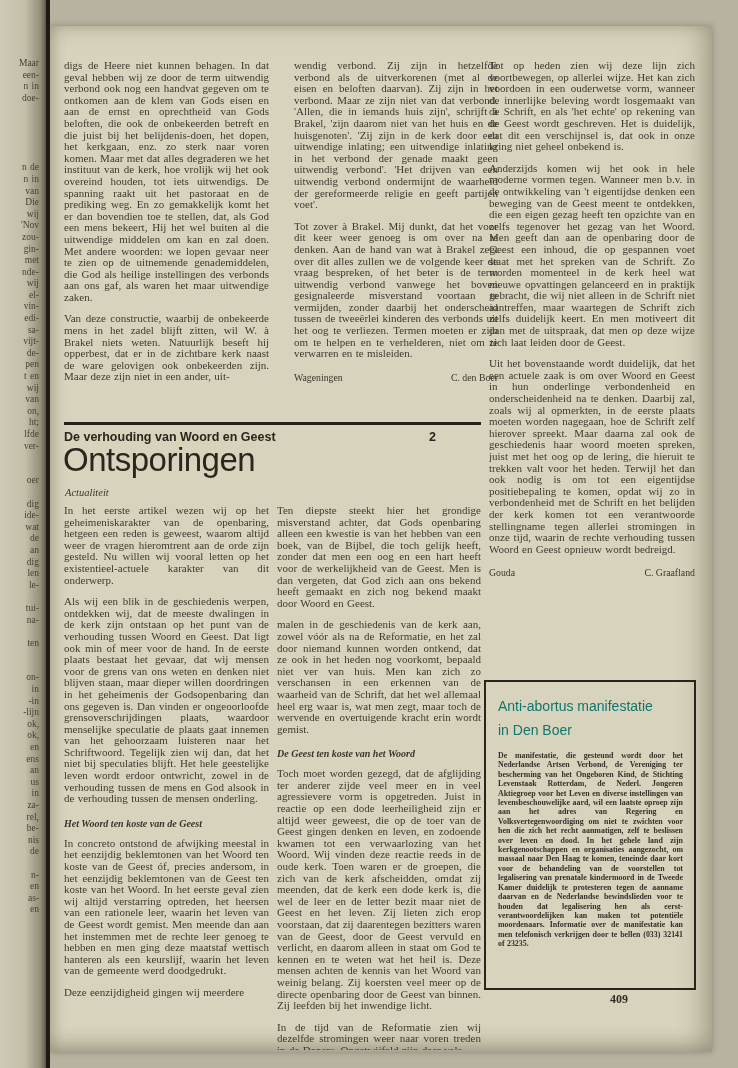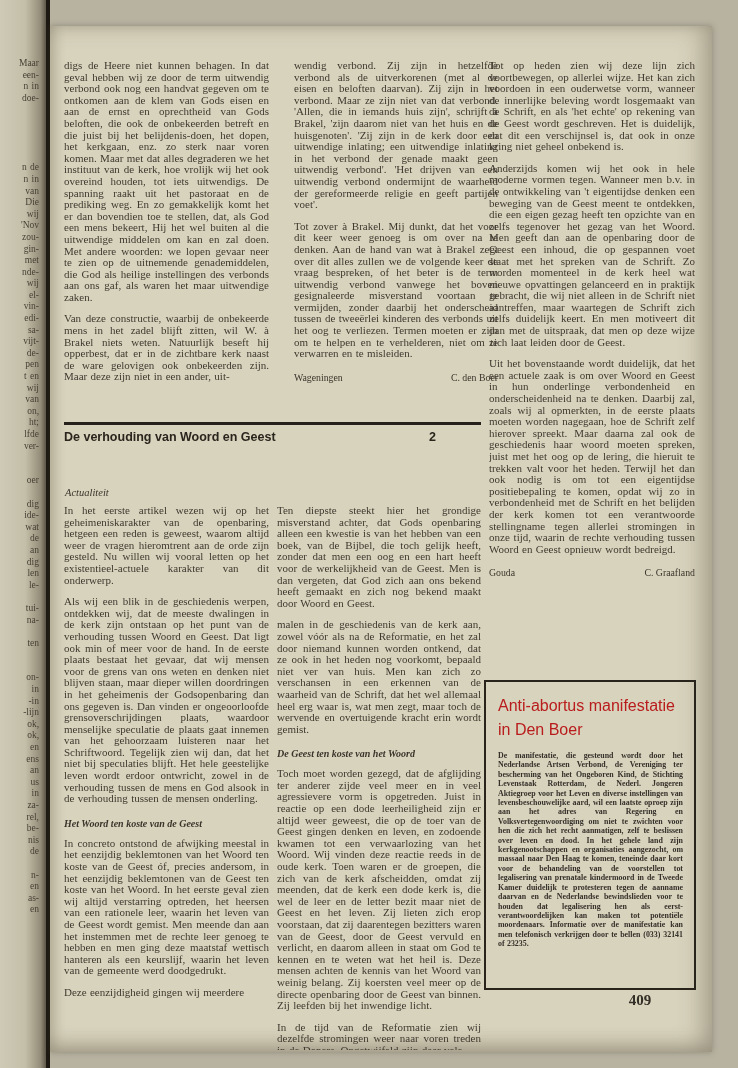--- a/index.html
+++ b/index.html
@@ -55,30 +55,30 @@
   .main-col1{left:14px;top:479px;width:205px;height:545px;}
   .main-col2{left:227px;top:479px;width:204px;height:545px;}
   .col3{left:439px;top:34px;width:206px;height:618px;}
   
   .box{
     position:absolute;left:434px;top:654px;width:212px;height:310px;
     border:2px solid #28231b;background:transparent;box-sizing:border-box;
     padding:12px 11px 8px 12px;overflow:hidden;color:#35302a;
   }
   .box-title{
-    font-family:"Liberation Sans", sans-serif;font-weight:400;font-size:16px;line-height:24px;
-    color:#b91c1c;margin:0 0 9px 0;
+    font-family:"Liberation Sans", sans-serif;font-weight:400;font-size:14px;line-height:24px;
+    color:#0f766e;margin:0 0 9px 0;
   }
   .box p{
     margin:0;font-size:7.9px;line-height:9.4px;font-weight:bold;text-align:justify;word-spacing:.4px;
   }
   .box p + p{margin-top:1px;}
   .pagenum{
-    position:absolute;left:560px;top:966px;width:60px;text-align:center;
-    font-weight:bold;font-size:15px;color:#332e26;
+    position:absolute;left:560px;top:966px;width:60px;text-align:left;
+    font-weight:bold;font-size:12px;color:#332e26;
   }
 </style>
 </head>
 <body>
 
 <div>
 
   <div class="edge-strip">
     <div class="edge-frags">Maar
 een-
@@ -171,20 +171,21 @@
         <span>C. den Boer</span>
       </div>
     </div>
 
     <div class="rule"></div>
 
     <div class="kicker-row">
       <span>De verhouding van Woord en Geest</span>
       <span>2</span>
     </div>
+    <div class="headline">Ontsporingen</div>
     <div class="subtitle">Actualiteit</div>
 
     <div class="col main-col1">
       <p>In het eerste artikel wezen wij op het geheimeniskarakter van de openbaring, hetgeen een reden is geweest, waarom altijd weer de vragen hieromtrent aan de orde zijn gesteld. Nu willen wij vooral letten op het existentieel-actuele karakter van dit onderwerp.</p>
       <p>Als wij een blik in de geschiedenis werpen, ontdekken wij, dat de meeste dwalingen in de kerk zijn ontstaan op het punt van de verhouding tussen Woord en Geest. Dat ligt ook min of meer voor de hand. In de eerste plaats bestaat het gevaar, dat wij mensen voor de grens van ons weten en denken niet blijven staan, maar dieper willen doordringen in het geheimenis der Godsopenbaring dan ons gegeven is. Dan vinden er ongeoorloofde grensoverschrijdingen plaats, waardoor menselijke speculatie de plaats gaat innemen van het gehoorzaam luisteren naar het Schriftwoord. Tegelijk zien wij dan, dat het niet bij speculaties blijft. Het hele geestelijke leven wordt erdoor ontwricht, zowel in de verhouding tussen de mens en God alsook in de verhouding tussen de mensen onderling.</p>
       <div class="subhead">Het Woord ten koste van de Geest</div>
       <p>In concreto ontstond de afwijking meestal in het eenzijdig beklemtonen van het Woord ten koste van de Geest óf, precies andersom, in het eenzijdig beklemtonen van de Geest ten koste van het Woord. In het eerste geval zien wij altijd verstarring optreden, het heersen van een rationele leer, waarin het leven van de Geest wordt gemist. Men meende dan aan het instemmen met de rechte leer genoeg te hebben en men ging deze maatstaf wettisch hanteren als een keurslijf, waarin het leven van de gemeente werd doodgedrukt.</p>
       <p>Deze eenzijdigheid gingen wij meerdere</p>
     </div>
 

